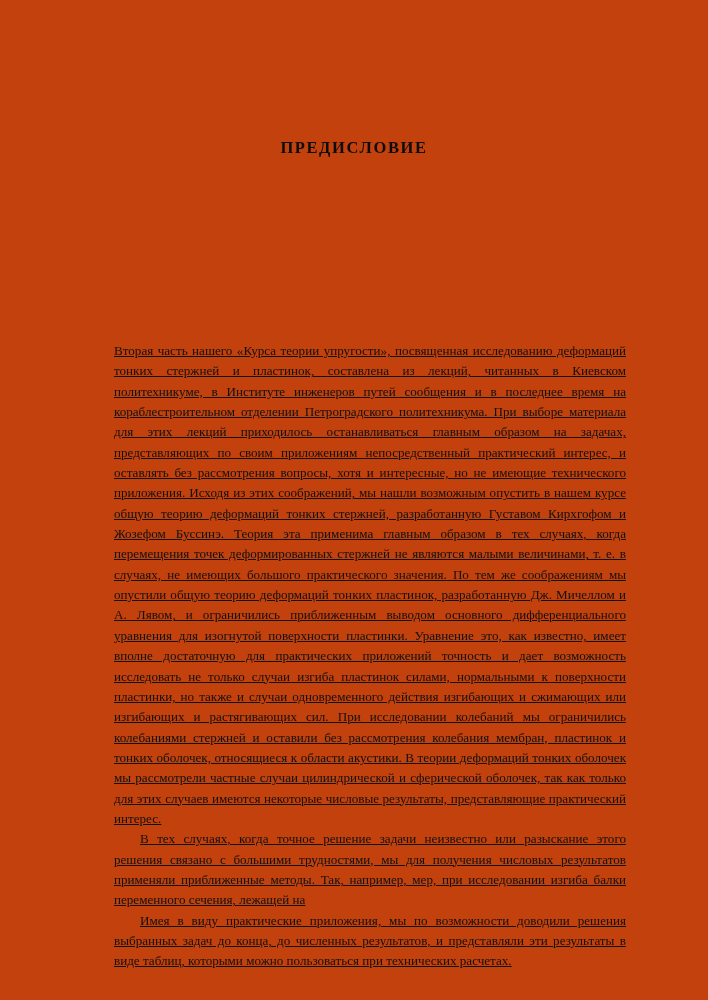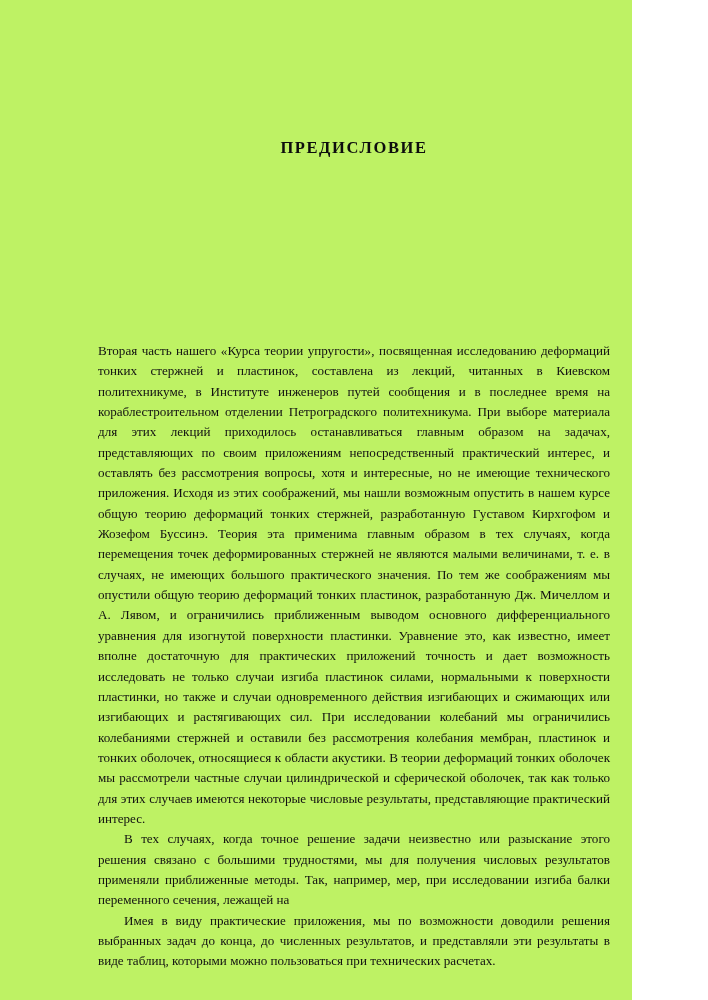--- a/index.html
+++ b/index.html
@@ -2,23 +2,23 @@
 <html><head>
 <meta charset="utf-8">
 <style>
   html, body {
     margin: 0;
     padding: 0;
     background: #ffffff;
   }
   .page {
     position: relative;
-    width: 632px;
+    width: 708px;
     height: 1000px;
-    background: #bef264;
+    background: #c2410c;
     overflow: hidden;
     font-family: "Liberation Serif", "DejaVu Serif", serif;
     color: #111111;
   }
   .page-inner {
     position: absolute;
     left: 98px;
     top: 0;
     width: 512px;
     height: 1000px;
@@ -33,22 +33,23 @@
     text-align: center;
     font-size: 16.5px;
     font-weight: bold;
     letter-spacing: 1.6px;
     font-family: "Liberation Serif", "DejaVu Serif", serif;
     color: #0d0d0d;
   }
   .body-text {
     position: absolute;
     top: 341px;
-    left: 0;
+    left: 16px;
     width: 512px;
+    text-decoration: underline;
   }
   .para {
     margin: 0 0 0 0;
     text-align: justify;
     text-justify: inter-word;
     font-size: 13.1px;
     line-height: 20.35px;
     color: #111111;
     hyphens: manual;
   }

